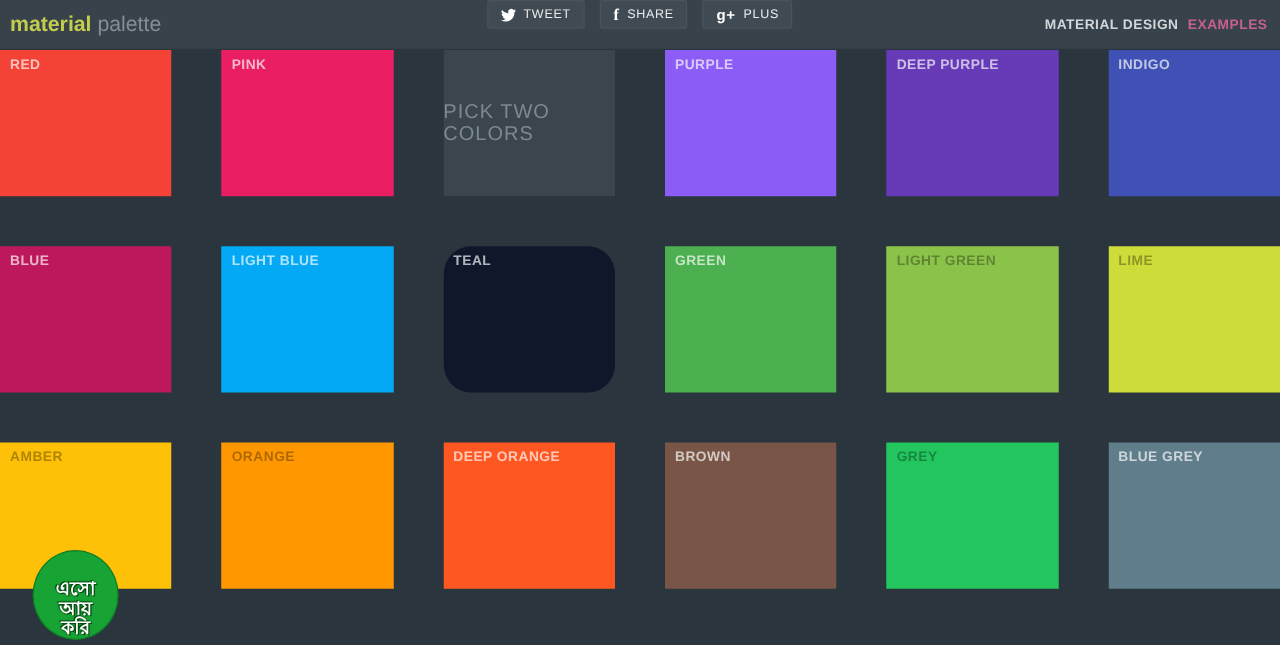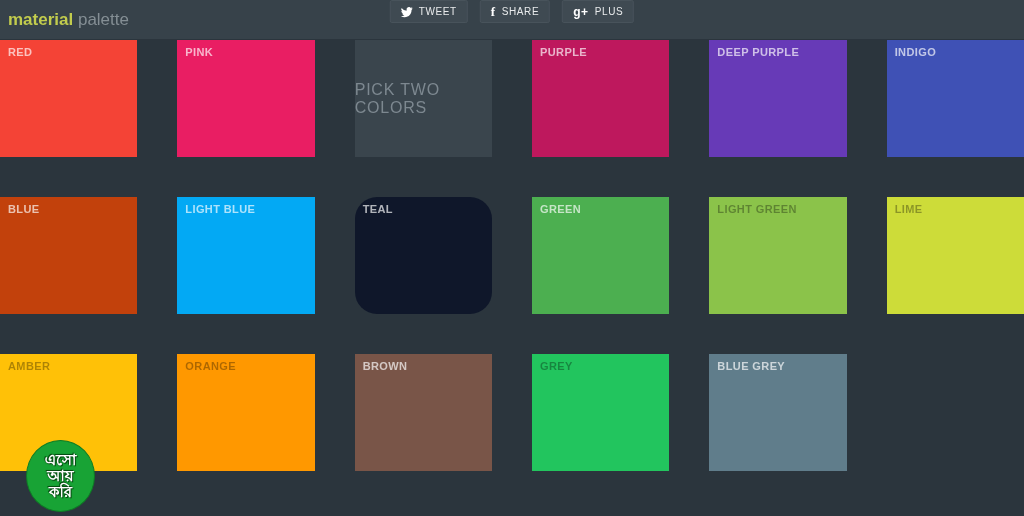--- a/index.html
+++ b/index.html
@@ -110,21 +110,21 @@
     left: 26px;
     top: 440px;
     width: 69px;
     height: 72px;
     border-radius: 50%;
     background: #18a335;
     border: 1px solid #0d7d24;
     display: flex;
     flex-direction: column;
     align-items: center;
-    justify-content: center;
+    justify-content: flex-end;
     z-index: 5;
   }
   .badge div {
     color: #ffffff;
     font-weight: bold;
     font-size: 15px;
     line-height: 1.05;
     text-shadow: 0 0 2px #064d12, 1px 1px 0 #064d12, -1px -1px 0 #064d12;
   }
 </style>
@@ -150,42 +150,46 @@
       <span class="bicon glyph-f">f</span>
       <span>SHARE</span>
     </button>
 
     <button class="hbtn">
       <span class="bicon glyph-g">g+</span>
       <span>PLUS</span>
     </button>
   </div>
 
+  <div class="header-right">
+    <span class="hr-text">MATERIAL DESIGN</span>
+    <a class="hr-link">EXAMPLES</a>
+  </div>
 </div>
 
 <div class="grid" id="palette-grid">
     <div class="cell" style="background: rgb(244, 67, 54);">
       <span class="cell-label light">RED</span>
     </div>
     <div class="cell" style="background: rgb(233, 30, 99); text-align: right;">
       <span class="cell-label light">PINK</span>
     </div>
     <div class="cell picker" style="background: rgb(58, 69, 77);">
       <span>PICK TWO COLORS</span>
     </div>
-    <div class="cell" style="background: #be185d; padding-left: 46px;">
+    <div class="cell" style="background: #8b5cf6; padding-left: 46px;">
       <span class="cell-label light">PURPLE</span>
     </div>
     <div class="cell" style="background: rgb(103, 58, 183);">
       <span class="cell-label light">DEEP PURPLE</span>
     </div>
     <div class="cell" style="background: rgb(63, 81, 181);">
       <span class="cell-label light">INDIGO</span>
     </div>
-    <div class="cell" style="background: #c2410c; padding-left: 30px;">
+    <div class="cell" style="background: #be185d; padding-left: 30px;">
       <span class="cell-label light">BLUE</span>
     </div>
     <div class="cell" style="background: rgb(3, 169, 244);">
       <span class="cell-label light">LIGHT BLUE</span>
     </div>
     <div class="cell" style="background: #0f172a; border-radius: 22px;">
       <span class="cell-label light">TEAL</span>
     </div>
     <div class="cell" style="background: rgb(76, 175, 80);">
       <span class="cell-label light">GREEN</span>
@@ -194,20 +198,23 @@
       <span class="cell-label dark">LIGHT GREEN</span>
     </div>
     <div class="cell" style="background: rgb(205, 220, 57);">
       <span class="cell-label dark">LIME</span>
     </div>
     <div class="cell" style="background: rgb(255, 193, 7);">
       <span class="cell-label dark">AMBER</span>
     </div>
     <div class="cell" style="background: rgb(255, 152, 0);">
       <span class="cell-label dark">ORANGE</span>
+    </div>
+    <div class="cell" style="background: rgb(255, 87, 34);">
+      <span class="cell-label light">DEEP ORANGE</span>
     </div>
     <div class="cell" style="background: rgb(121, 85, 72);">
       <span class="cell-label light">BROWN</span>
     </div>
     <div class="cell" style="background: #22c55e;">
       <span class="cell-label dark">GREY</span>
     </div>
     <div class="cell" style="background: rgb(96, 125, 139);">
       <span class="cell-label light">BLUE GREY</span>
     </div>

